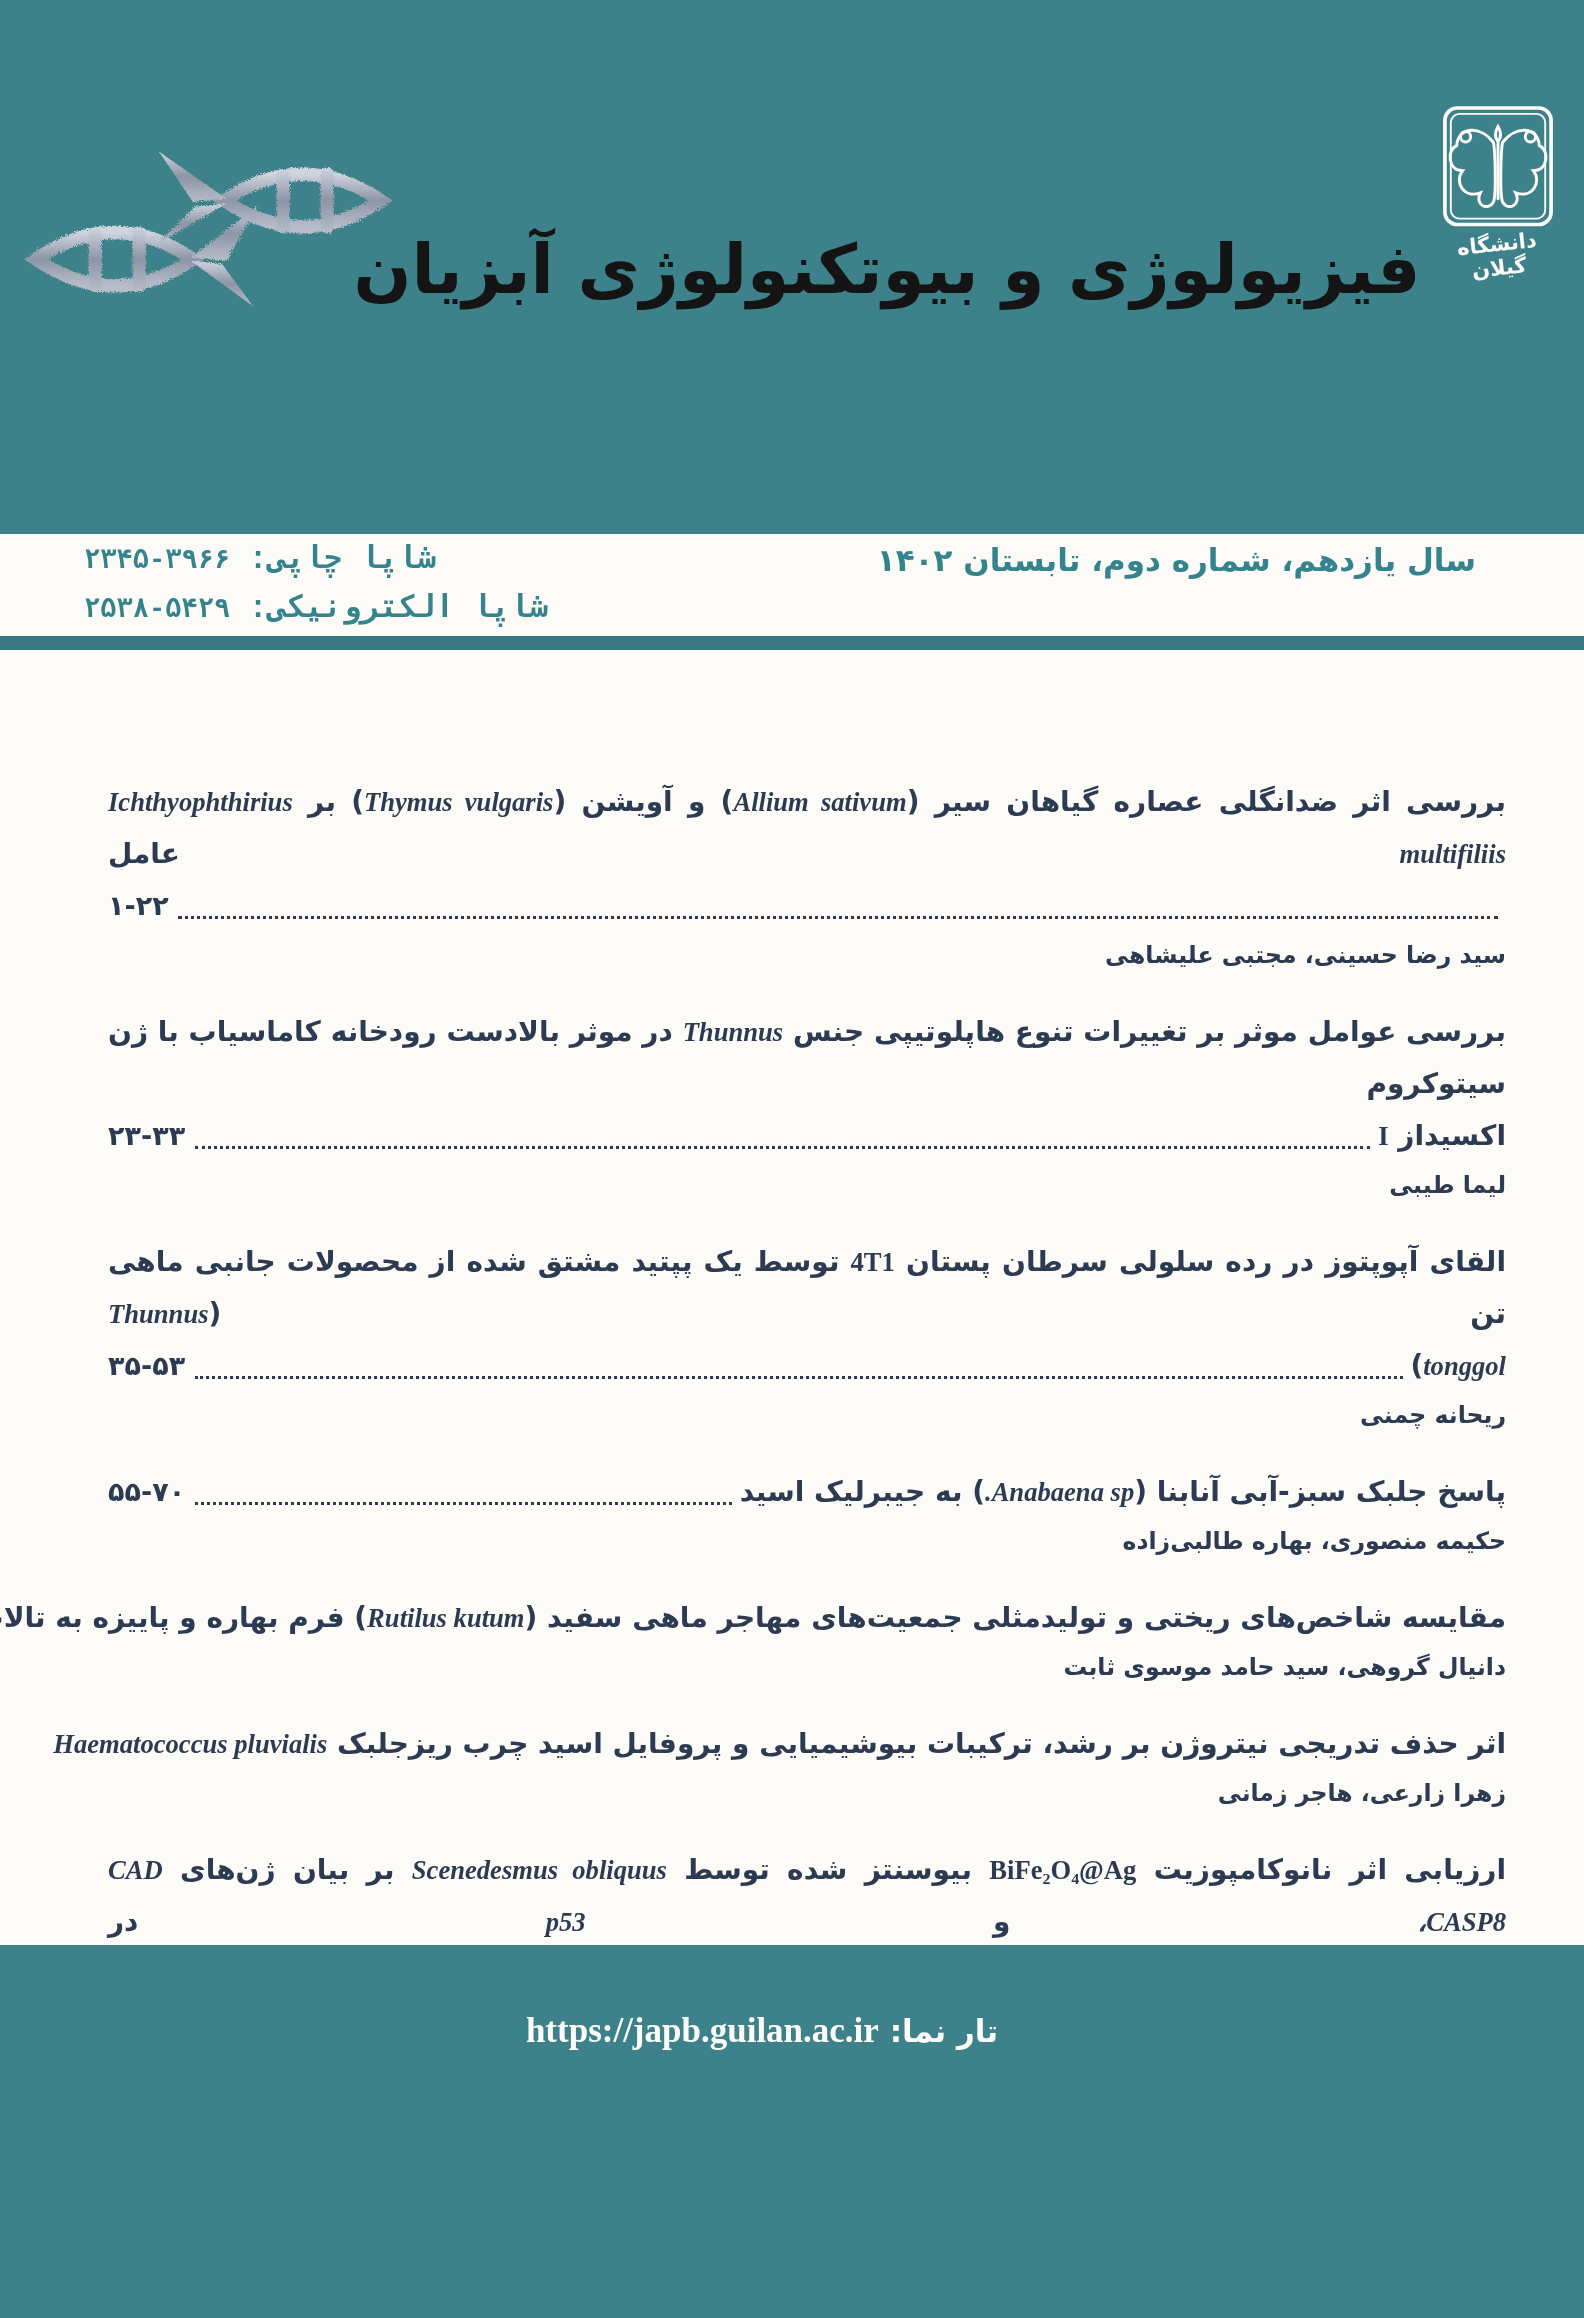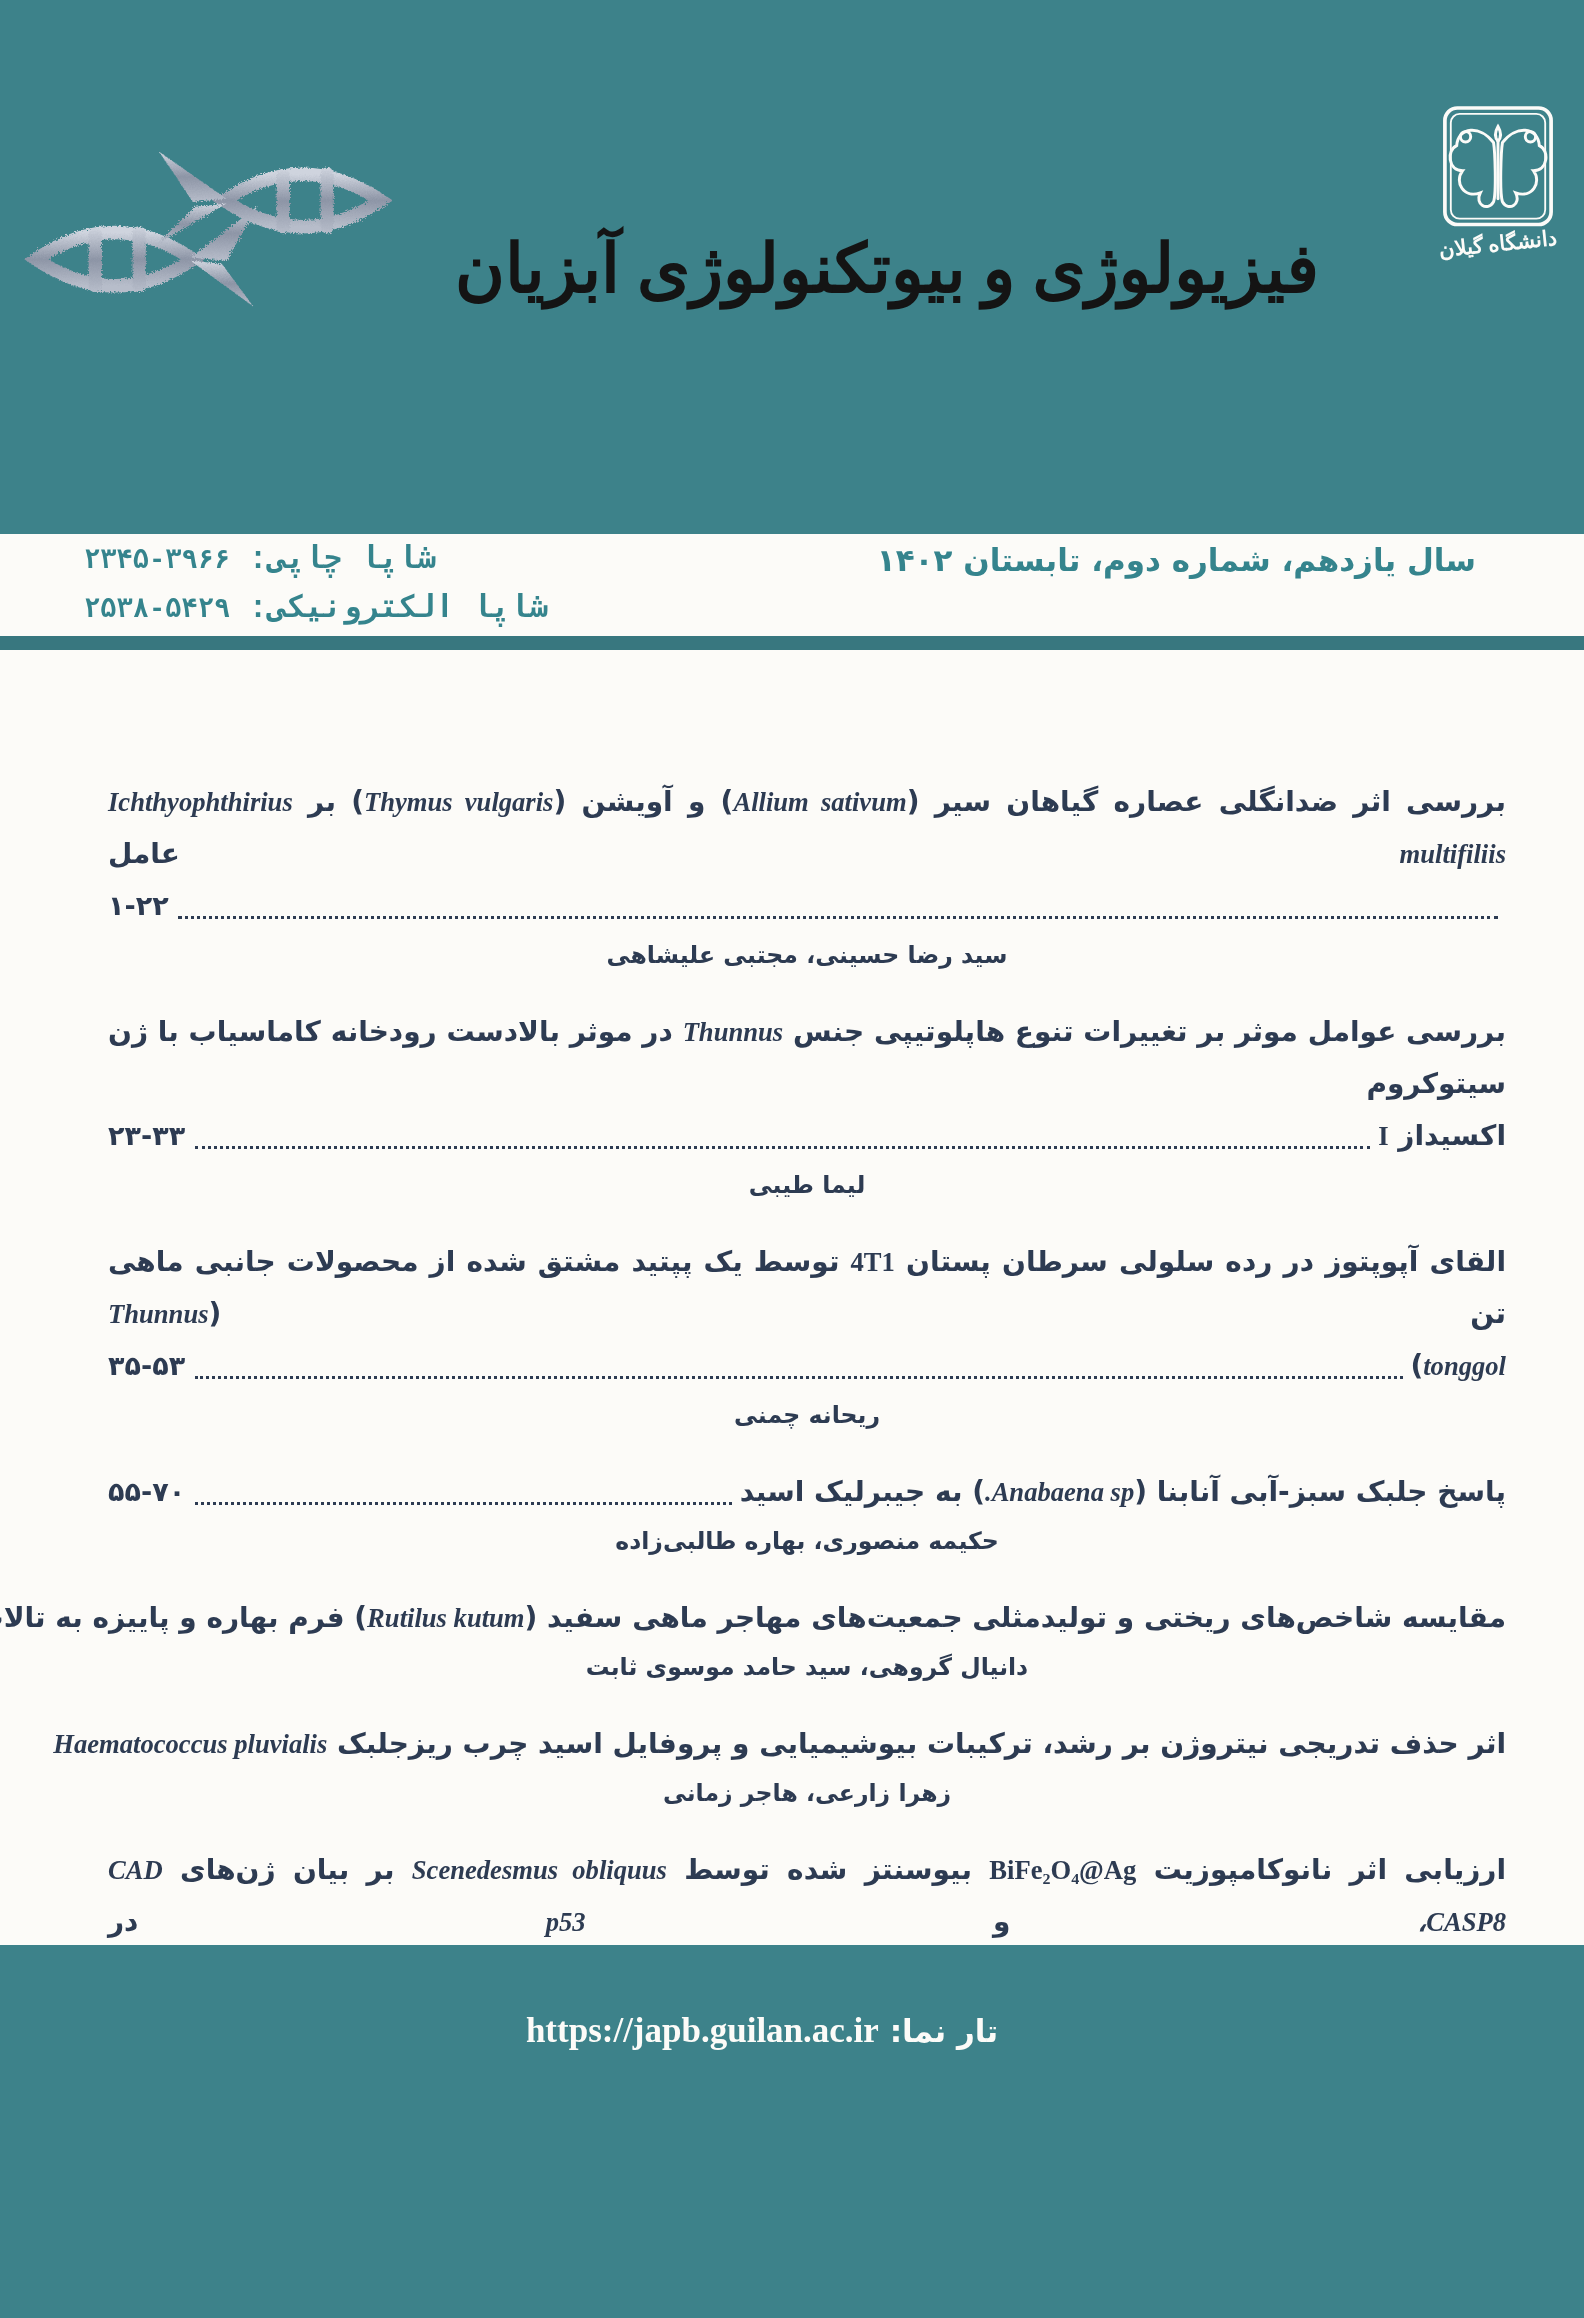--- a/index.html
+++ b/index.html
@@ -1,19 +1,19 @@
 <!DOCTYPE html>
 <html lang="fa" style="font-size:12.6px"><head>
 <meta charset="utf-8">
 <style>
   html,body{margin:0;padding:0;background:#3d828a;}
   .page{position:relative;width:1584px;height:2319px;background:#3d828a;overflow:hidden;
         font-family:"DejaVu Sans",sans-serif;direction:rtl;}
   
-  .masthead{position:absolute;top:0;left:0;width:100%;height:534px;background:#3d828a;font-family:Liberation Serif, serif;}
+  .masthead{position:absolute;top:0;left:0;width:100%;height:534px;background:#3d828a;}
   .fish-logo{position:absolute;top:126px;left:23.6px;width:369px;height:188px;}
   .journal-title{position:absolute;top:203px;left:190px;right:0;height:133px;
         text-align:center;font-size:68px;font-weight:bold;color:#141414;line-height:133px;
         letter-spacing:-0.8px;}
   .uni-logo{position:absolute;top:104px;left:1437px;width:122px;text-align:center;}
   .uni-logo svg{display:block;margin:0 auto;}
   .uni-name{margin-top:1.6px;color:#fcfbf8;font-size:21px;font-weight:bold;
         transform:rotate(-6deg);letter-spacing:0;}
   
   .info-strip{position:absolute;top:534px;left:0;width:100%;height:102px;background:#fcfbf8;}
@@ -25,21 +25,21 @@
   
   .toc{position:absolute;top:650px;left:0;width:100%;height:1364px;background:#fcfbf8;
        box-sizing:border-box;padding:126px 78px 0 108px;color:#2d3b52;}
   .entry{margin-bottom:28px;}
   .t-line{font-size:28px;font-weight:bold;line-height:52px;text-align:justify;text-align-last:justify;}
   .dotline{display:flex;align-items:baseline;font-size:28px;font-weight:bold;line-height:52px;}
   .tail{white-space:nowrap;}
   .leader{flex:1;min-width:19px;border-bottom:3.9px dotted #2d3b52;margin:0 7.9px 12.6px 9.4px;
         align-self:flex-end;}
   .pages{direction:ltr;unicode-bidi:isolate;font-size:27px;font-weight:bold;white-space:nowrap;}
-  .authors{font-size:23.6px;font-weight:bold;line-height:46px;text-align:center;}
+  .authors{font-size:23.6px;font-weight:bold;line-height:46px;text-align:right;}
   .sg-it{font-family:"Liberation Serif",serif;font-style:italic;font-size:0.95em;}
   .sg-lt{font-family:"Liberation Serif",serif;font-size:0.95em;}
   
   .bar2{position:absolute;top:2014px;left:0;width:100%;height:37px;background:#38777f;}
   .strip2{position:absolute;top:2051px;left:0;width:100%;height:15.7px;background:#fcfbf8;}
   .footer{position:absolute;top:1945px;left:0;width:100%;height:252px;background:#3d828a;}
   .site-line{position:relative;top:66px;left:-30px;text-align:center;color:#fcfbf8;
         font-size:31px;font-weight:bold;}
   .site-line .url{font-family:"Liberation Serif",serif;font-size:35px;font-weight:bold;
         direction:ltr;unicode-bidi:isolate;}

